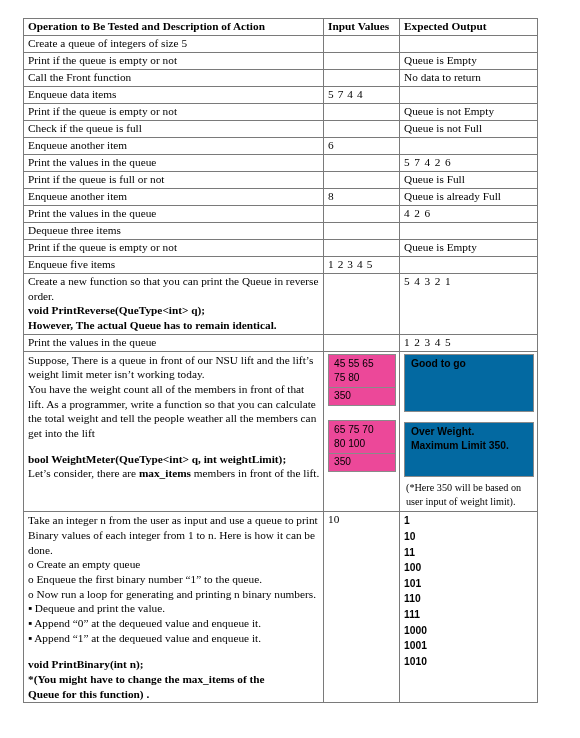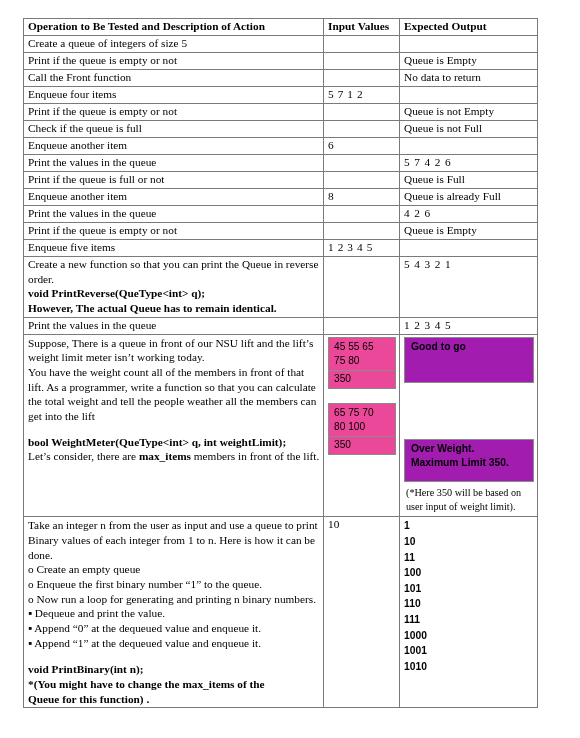--- a/index.html
+++ b/index.html
@@ -90,30 +90,30 @@
   .nest-box .nb-bot {
     padding: 1px 4px 2px 5px;
     font-family: "Liberation Sans", "DejaVu Sans", sans-serif;
     font-size: 10.2px;
     line-height: 1.38;
   }
   .gap-14 { height: 14px; }
   .gap-10 { height: 10px; }
   .out-box {
     border: 1px solid #8a8a8a;
-    background: #a21caf;
-    padding: 2px 4px 2px 6px;
+    background: #0369a1;
+    padding: 2px 4px 14px 6px;
     font-family: "Liberation Sans", "DejaVu Sans", sans-serif;
     font-size: 10.3px;
     font-weight: bold;
     line-height: 1.40;
     white-space: pre-line;
   }
   .box-h1 { height: 40px; }
-  .box-h2 { height: 37px; margin-top: 46px; }
+  .box-h2 { height: 37px; }
   .note-text {
     font-family: Liberation Serif, serif;
     font-size: 10.2px;
     line-height: 1.45;
     padding: 4px 2px 0 2px;
     white-space: pre-line;
   }
   .bin-list {
     font-family: "Liberation Sans", "DejaVu Sans", sans-serif;
     font-size: 10.3px;
@@ -156,22 +156,22 @@
           <td>Print if the queue is empty or not</td>
           <td class="num-in"></td>
           <td class="serif-out">Queue is Empty</td>
         </tr>
         <tr>
           <td>Call the Front function</td>
           <td class="num-in"></td>
           <td class="serif-out">No data to return</td>
         </tr>
         <tr>
-          <td>Enqueue four  items</td>
-          <td class="num-in">5 7 1 2</td>
+          <td>Enqueue data  items</td>
+          <td class="num-in">5 7 4 4</td>
           <td class="serif-out"></td>
         </tr>
         <tr>
           <td>Print if the queue is empty or not</td>
           <td class="num-in"></td>
           <td class="serif-out">Queue is not Empty</td>
         </tr>
         <tr>
           <td>Check if the queue is full</td>
           <td class="num-in"></td>
@@ -194,20 +194,25 @@
         </tr>
         <tr>
           <td>Enqueue another item</td>
           <td class="num-in">8</td>
           <td class="sans-out">Queue is already Full</td>
         </tr>
         <tr>
           <td>Print the values in the queue</td>
           <td class="num-in"></td>
           <td class="num-out">4 2 6</td>
+        </tr>
+        <tr>
+          <td>Dequeue three items</td>
+          <td class="num-in"></td>
+          <td class="sans-out"></td>
         </tr>
         <tr>
           <td>Print if the queue is empty or not</td>
           <td class="num-in"></td>
           <td class="serif-out">Queue is Empty</td>
         </tr>
         <tr>
           <td>Enqueue five items</td>
           <td class="num-in">1 2 3 4 5</td>
           <td class="num-out"></td>

